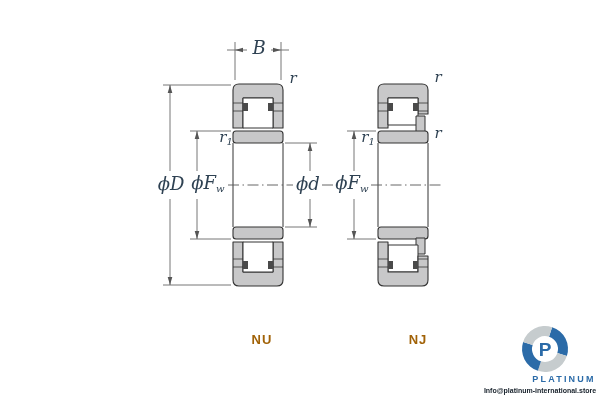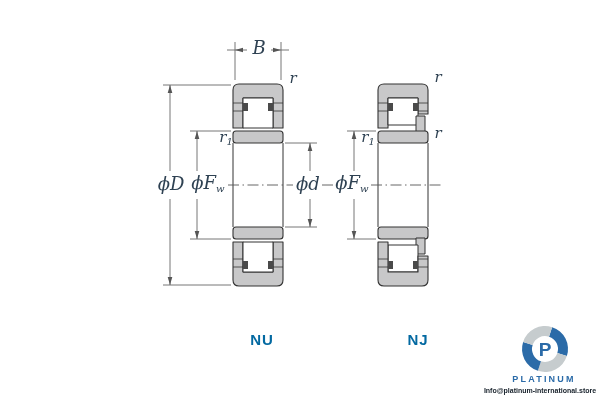--- a/index.html
+++ b/index.html
@@ -12,25 +12,25 @@
     position:absolute;transform:translate(-50%,-50%);
     white-space:nowrap;color:#2e4152;line-height:1;
     font-family:"DejaVu Serif","Liberation Serif",serif;font-style:italic;
   }
   .lbl .sub{font-size:10px;font-style:italic;vertical-align:-3px;}
   .dim{font-size:18px;}
   .rad{font-size:15px;}
   .typelbl{
     position:absolute;transform:translate(-50%,-50%);
     font-family:"Liberation Sans",sans-serif;font-style:normal;
-    font-size:15px;font-weight:600;color:#0369a1;letter-spacing:1px;white-space:nowrap;
+    font-size:13px;font-weight:600;color:#a16207;letter-spacing:1px;white-space:nowrap;
   }
   .brand{
     position:absolute;transform:translate(-50%,-50%);
-    color:#2b6ba8;font-weight:bold;font-size:9px;letter-spacing:2.2px;white-space:nowrap;
+    color:#2b6ba8;font-weight:bold;font-size:9px;letter-spacing:2.2px;white-space:nowrap;margin-left:20px;
   }
   .email{
     position:absolute;transform:translate(-50%,-50%);
     color:#16202a;font-weight:bold;font-size:7px;letter-spacing:0px;white-space:nowrap;
   }
 </style>
 </head>
 <body>
 
 <div class="stage">

